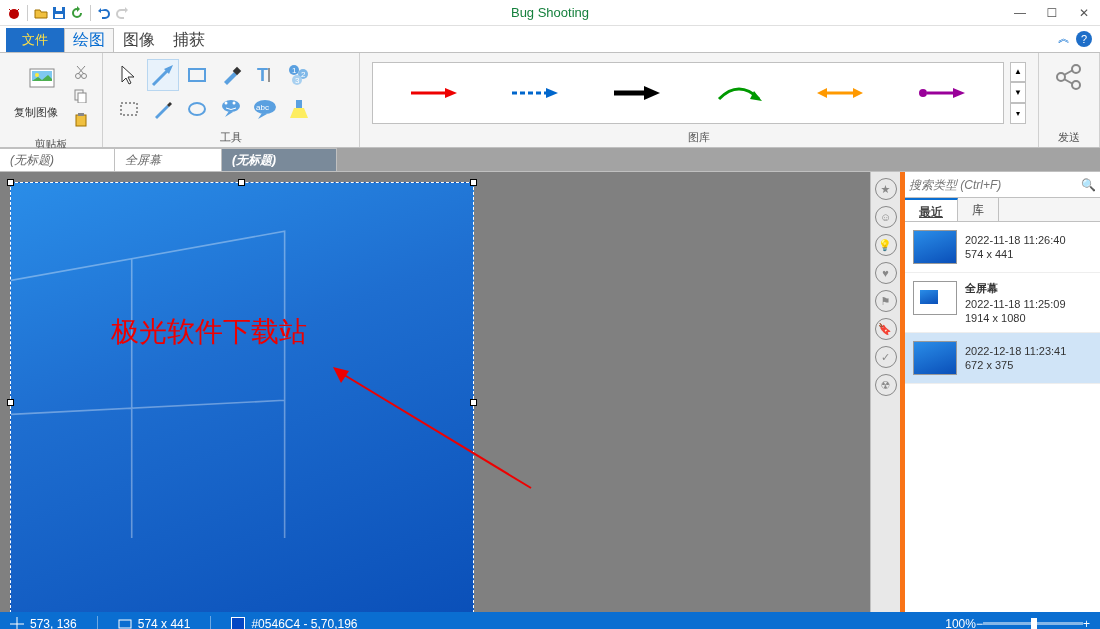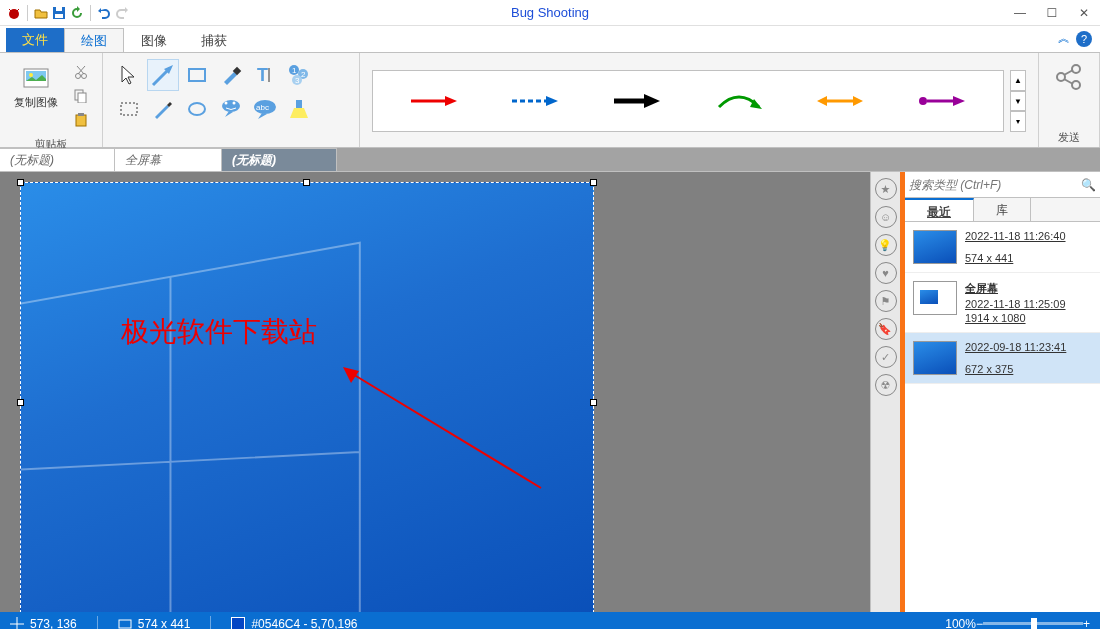--- a/index.html
+++ b/index.html
@@ -3,37 +3,37 @@
 <meta charset="utf-8">
 <style>
 * { margin: 0; padding: 0; box-sizing: border-box; font-family: "Microsoft YaHei", Arial, sans-serif; }
 body { width: 1100px; height: 629px; overflow: hidden; background: #fff; font-size: 12px; }
 
 
 .titlebar { height: 26px; background: #fff; display: flex; align-items: center; border-bottom: 1px solid #e0e0e0; position: relative; }
 .qat { display: flex; align-items: center; gap: 2px; padding: 0 6px; }
 .qat-icon { width: 16px; height: 16px; display: flex; align-items: center; justify-content: center; cursor: pointer; }
 .qat-sep { width: 1px; height: 16px; background: #ccc; margin: 0 3px; }
-.title-text { position: absolute; left: 50%; transform: translateX(-50%); color: #1d4ed8; font-size: 13px; }
+.title-text { position: absolute; left: 50%; transform: translateX(-50%); color: #15803d; font-size: 13px; }
 .win-controls { position: absolute; right: 6px; display: flex; gap: 12px; }
 .win-btn { width: 20px; height: 20px; display: flex; align-items: center; justify-content: center; cursor: pointer; color: #555; }
 
 
 .menubar { height: 26px; display: flex; align-items: flex-end; padding-left: 6px; position: relative; }
 .menu-file { background: #1e6ec8; color: #fde047; padding: 4px 16px; height: 24px; display: flex; align-items: center; cursor: pointer; font-size: 13px; }
-.menu-tab { padding: 4px 16px; height: 24px; display: flex; align-items: center; cursor: pointer; color: #444; font-size: 13px; border: 1px solid transparent; border-bottom: none; }
+.menu-tab { padding: 4px 8px; height: 24px; display: flex; align-items: center; cursor: pointer; color: #444; font-size: 16px; border: 1px solid transparent; border-bottom: none; }
 .menu-tab.active { color: #0a6ed1; border-color: #c0c0c0; background: #f5f5f5; border-top: 1px solid #c0c0c0; position: relative; z-index: 2; }
 .menu-right { position: absolute; right: 8px; top: 4px; display: flex; gap: 6px; align-items: center; }
 
 
 .ribbon { height: 96px; background: #f5f5f5; border-top: 1px solid #c0c0c0; border-bottom: 1px solid #c0c0c0; display: flex; }
 .ribbon-group { border-right: 1px solid #d0d0d0; display: flex; flex-direction: column; padding: 4px 8px 2px; }
 .ribbon-group-content { flex: 1; display: flex; align-items: flex-start; gap: 4px; }
 .ribbon-group-label { text-align: center; font-size: 11px; color: #555; padding-top: 2px; }
-.big-btn { display: flex; flex-direction: column; align-items: center; gap: 2px; padding: 4px 6px; cursor: pointer; }
+.big-btn { display: flex; flex-direction: column; align-items: flex-end; gap: 12px; padding: 4px 6px; cursor: pointer; }
 .big-btn-icon { width: 32px; height: 32px; display: flex; align-items: center; justify-content: center; }
 .big-btn-label { font-size: 11px; color: #333; }
 .small-btns { display: flex; flex-direction: column; gap: 6px; padding: 6px 4px; }
 .small-btn { width: 18px; height: 18px; display: flex; align-items: center; justify-content: center; cursor: pointer; }
 .tool-grid { display: grid; grid-template-columns: repeat(7, 32px); grid-template-rows: repeat(2, 32px); gap: 2px; padding: 2px; }
 .tool-cell { width: 32px; height: 32px; display: flex; align-items: center; justify-content: center; cursor: pointer; border: 1px solid transparent; }
 .tool-cell.active { border-color: #b8d6f0; background: #e8f2fb; }
 .gallery { flex: 1; display: flex; align-items: center; padding: 4px; gap: 6px; }
 .gallery-scroll { border: 1px solid #c0c0c0; background: #fff; height: 62px; flex: 1; display: flex; align-items: center; justify-content: space-around; padding: 0 10px; position: relative; }
 .gallery-scrollbtns { width: 16px; height: 62px; display: flex; flex-direction: column; }
@@ -41,44 +41,44 @@
 .arrow-sample { width: 50px; height: 20px; }
 
 
 .doctabs { height: 24px; background: #a3a3a3; border-bottom: 1px solid #c0c0c0; display: flex; }
 .doctab { padding: 0 60px 0 10px; height: 23px; display: flex; align-items: center; border-right: 1px solid #c0c0c0; cursor: pointer; font-size: 12px; color: #666; font-style: italic; background: #fff; border-top: 1px solid #c0c0c0;}
 .doctab.active { background: #7a8a9a; color: #fff; font-weight: bold; font-style: italic; }
 
 
 .main-area { display: flex; height: 440px; }
 .canvas-wrap { flex: 1; background: #808080; position: relative; overflow: hidden; }
-.canvas-image { position: absolute; top: 10px; left: 20px; width: 574px; height: 441px; background: linear-gradient(160deg, #2a8de8 0%, #1e6ed0 40%, #0a4fb8 100%); border: 1px dashed #fff; }
+.canvas-image { position: absolute; top: 10px; left: 10px; width: 464px; height: 441px; background: linear-gradient(160deg, #2a8de8 0%, #1e6ed0 40%, #0a4fb8 100%); border: 1px dashed #fff; }
 .win-logo-lines { position: absolute; inset: 0; }
 .handle { position: absolute; width: 7px; height: 7px; background: #fff; border: 1px solid #000; }
 .handle.tl{top:-4px;left:-4px}.handle.tc{top:-4px;left:50%;margin-left:-4px}.handle.tr{top:-4px;right:-4px}.handle.ml{top:50%;left:-4px;margin-top:-4px}.handle.mr{top:50%;right:-4px;margin-top:-4px}
 .overlay-text { position: absolute; top: 130px; left: 100px; color: #e00; font-size: 28px; font-family: SimSun, serif; }
 .overlay-arrow { position: absolute; top: 180px; left: 320px; }
 
 .side-icons { width: 30px; background: #e8e8e8; border-left: 1px solid #c0c0c0; display: flex; flex-direction: column; align-items: center; padding-top: 6px; gap: 6px; }
 .side-icon { width: 22px; height: 22px; border-radius: 50%; border: 1.5px solid #888; display: flex; align-items: center; justify-content: center; cursor: pointer; color: #888; font-size: 11px; }
 
 
 .right-panel { width: 200px; border-left: 5px solid #f97316; display: flex; flex-direction: column; background: #fff; }
 .search-row { height: 26px; border-bottom: 1px solid #c0c0c0; display: flex; align-items: center; padding: 0 4px; }
 .search-input { flex: 1; border: none; font-style: italic; color: #999; font-size: 12px; outline: none; }
 .panel-tabs { height: 24px; display: flex; border-bottom: 1px solid #c0c0c0; background: #f5f5f5; }
-.panel-tab { padding: 4px 22px; font-size: 12px; cursor: pointer; color: #444; border-right: 1px solid #c0c0c0;}
+.panel-tab { padding: 4px 14px; font-size: 12px; cursor: pointer; color: #444; border-right: 1px solid #c0c0c0;}
 .panel-tab.active { background: #fff; font-weight: bold; text-decoration: underline; border-top: 2px solid #0a6ed1; }
 .history-list { flex: 1; overflow: auto; }
 .history-item { display: flex; gap: 8px; padding: 8px; cursor: pointer; border-bottom: 1px solid #eee; }
 .history-item.selected { background: #d0e4f7; }
 .thumb { width: 44px; height: 34px; background: linear-gradient(160deg,#2a8de8,#0a4fb8); border: 1px solid #999; flex-shrink: 0; position:relative; }
 .thumb.white { background: #fff; }
 .thumb.white::after { content:""; position:absolute; top:8px; left:6px; width:18px; height:14px; background: linear-gradient(160deg,#2a8de8,#0a4fb8); }
-.history-meta { font-size: 11px; color: #333; display: flex; flex-direction: column; justify-content: space-between; gap: 2px; text-decoration: underline; }
+.history-meta { font-size: 11px; color: #333; display: flex; flex-direction: column; justify-content: center; gap: 2px; }
 
 
 .statusbar { height: 23px; background: #0a6ed1; color: #fff; display: flex; align-items: center; font-size: 12px; padding: 0 10px; justify-content: space-between; }
 .status-left { display: flex; align-items: center; gap: 20px; }
 .status-seg { display: flex; align-items: center; gap: 6px; }
 .status-sep { width: 1px; height: 16px; background: rgba(255,255,255,0.4); }
 .status-right { display: flex; align-items: center; gap: 0; }
 .zoom-slider { width: 100px; height: 3px; background: rgba(255,255,255,0.5); position: relative; }
 .zoom-thumb { position: absolute; top: -4px; left: 48px; width: 6px; height: 11px; background: #fff; }
 .color-swatch { width: 14px; height: 14px; background: #0546C4; border: 1px solid #fff; }
@@ -260,20 +260,21 @@
           </div>
         <div class="tool-cell">
             <svg width="22" height="22">
               <rect x="8" y="2" width="6" height="8" fill="#5aa0e0"></rect>
               <path d="M6 10 L16 10 L20 20 L2 20 Z" fill="#ffeb3b" opacity="0.8"></path>
             </svg>
           </div>
         <div class="tool-cell"></div>
       </div>
     </div>
+    <div class="ribbon-group-label">工具</div>
   </div>
 
   <div class="ribbon-group" style="flex:1">
     <div class="ribbon-group-content gallery">
       <div class="gallery-scroll">
         <svg class="arrow-sample">
             <line x1="2" y1="10" x2="38" y2="10" stroke="#e00" stroke-width="3"></line>
             <polygon points="48,10 36,5 36,15" fill="#e00"></polygon>
           </svg>
         <svg class="arrow-sample">
@@ -298,20 +299,21 @@
             <line x1="10" y1="10" x2="38" y2="10" stroke="#909" stroke-width="3"></line>
             <polygon points="48,10 36,5 36,15" fill="#909"></polygon>
           </svg>
       </div>
       <div class="gallery-scrollbtns">
         <div class="gallery-scrollbtn">▲</div>
         <div class="gallery-scrollbtn">▼</div>
         <div class="gallery-scrollbtn">▾</div>
       </div>
     </div>
+    <div class="ribbon-group-label">图库</div>
   </div>
 
   <div class="ribbon-group">
     <div class="ribbon-group-content">
       <div class="big-btn">
         <div class="big-btn-icon">
             <svg width="30" height="30">
               <circle cx="7" cy="15" r="4" fill="none" stroke="#888" stroke-width="2"></circle>
               <circle cx="22" cy="7" r="4" fill="none" stroke="#888" stroke-width="2"></circle>
               <circle cx="22" cy="23" r="4" fill="none" stroke="#888" stroke-width="2"></circle>
@@ -382,21 +384,21 @@
         <div class="thumb white"></div>
         <div class="history-meta">
           <span style="font-weight:bold">全屏幕</span>
           <span>2022-11-18 11:25:09</span>
           <span>1914 x 1080</span>
         </div>
       </div>
       <div class="history-item selected">
         <div class="thumb"></div>
         <div class="history-meta">
-          <span>2022-09-18 11:23:41</span>
+          <span>2022-12-18 11:23:41</span>
           <span>672 x 375</span>
         </div>
       </div>
     </div>
   </div>
 </div>
 
 <div class="statusbar">
   <div class="status-left">
     <div class="status-seg">

